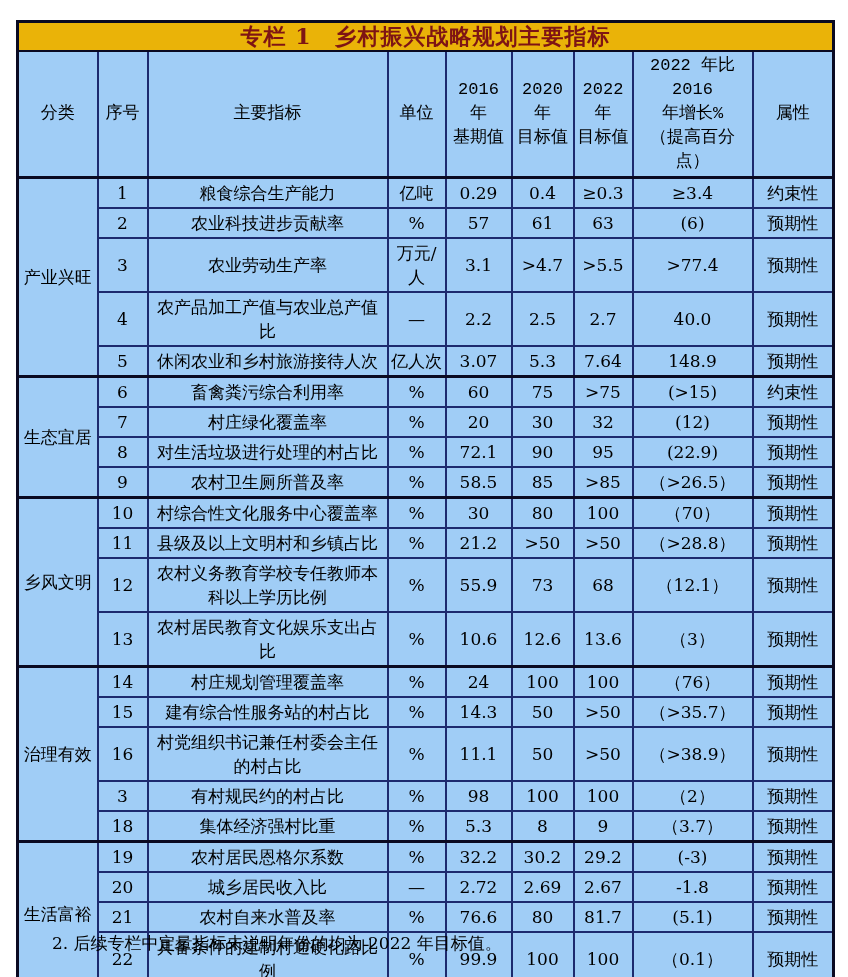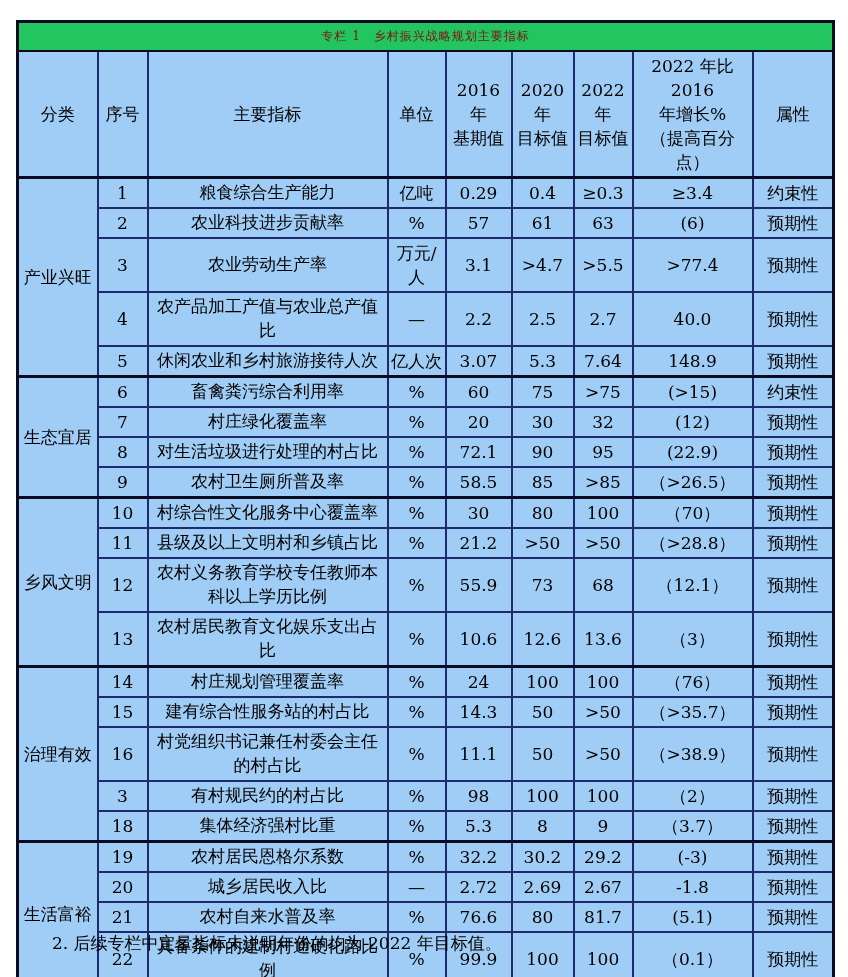--- a/index.html
+++ b/index.html
@@ -27,39 +27,39 @@
     background: #a0cdf6;
     font-size: 17px;
     line-height: 24px;
     text-align: center;
     vertical-align: middle;
     padding: 2px 2px;
     overflow: hidden;
     font-weight: normal;
   }
   tr.title-row td {
-    background: #22c55e;
+    background: #eab308;
     color: #7e1414;
-    font-weight: normal;
-    font-size: 12px;
+    font-weight: bold;
+    font-size: 22px;
     height: 28px;
     padding: 1px 0;
     border-bottom: 2px solid #0a0a22;
     letter-spacing: 1px;
   }
   tr.head-row th {
     height: 82px;
     white-space: pre-line;
     border-bottom: 3px solid #0a0a22;
+    font-family: Liberation Mono, monospace;
   }
   td.c-indicator {
     text-align: left;
     padding-left: 4px;
     padding-right: 2px;
-    font-family: Liberation Serif, serif;
   }
   tbody tr { height: 29px; }
   tr.section-start td { border-top: 3px solid #0a0a22; }
   td.c-category { font-size: 17px; margin-left: 28px; }
   .notes {
     position: absolute;
     left: 16px; top: 930px;
     width: 816px;
     font-size: 17px;
     line-height: 26px;

